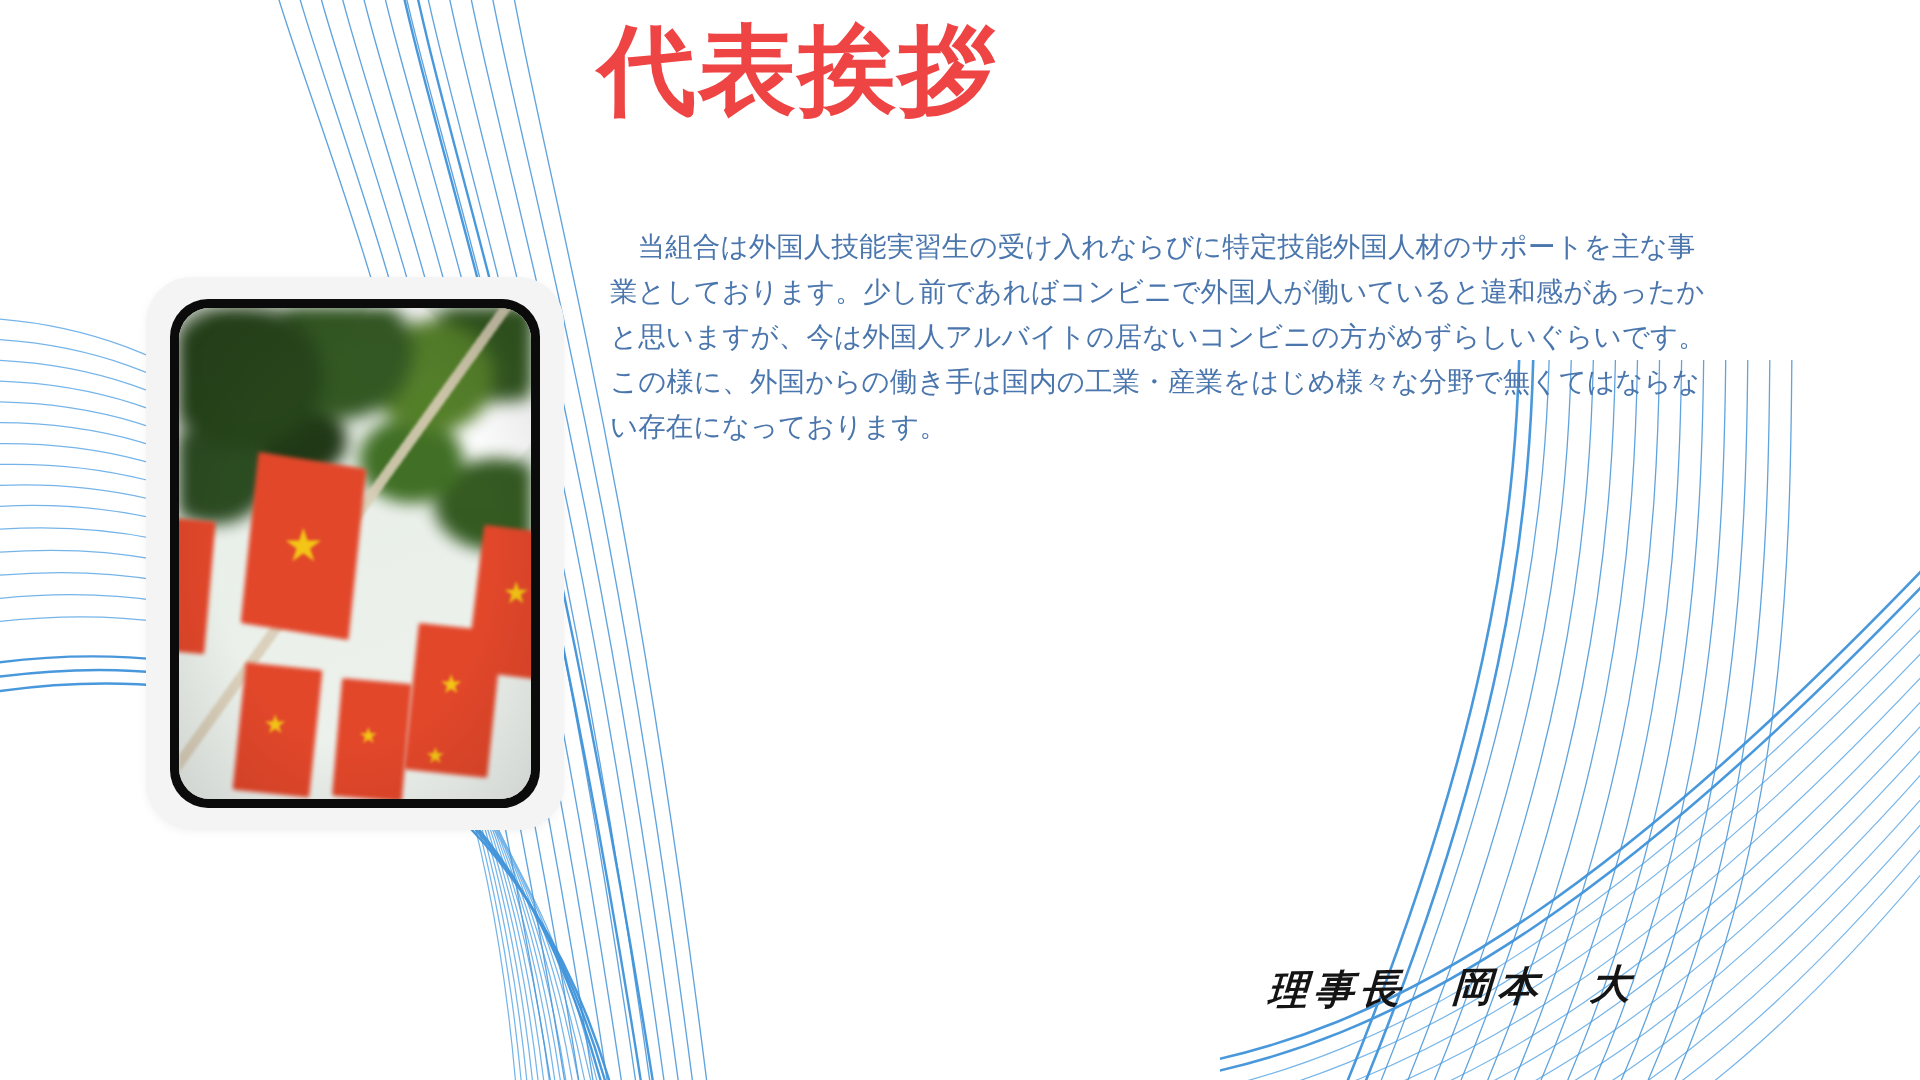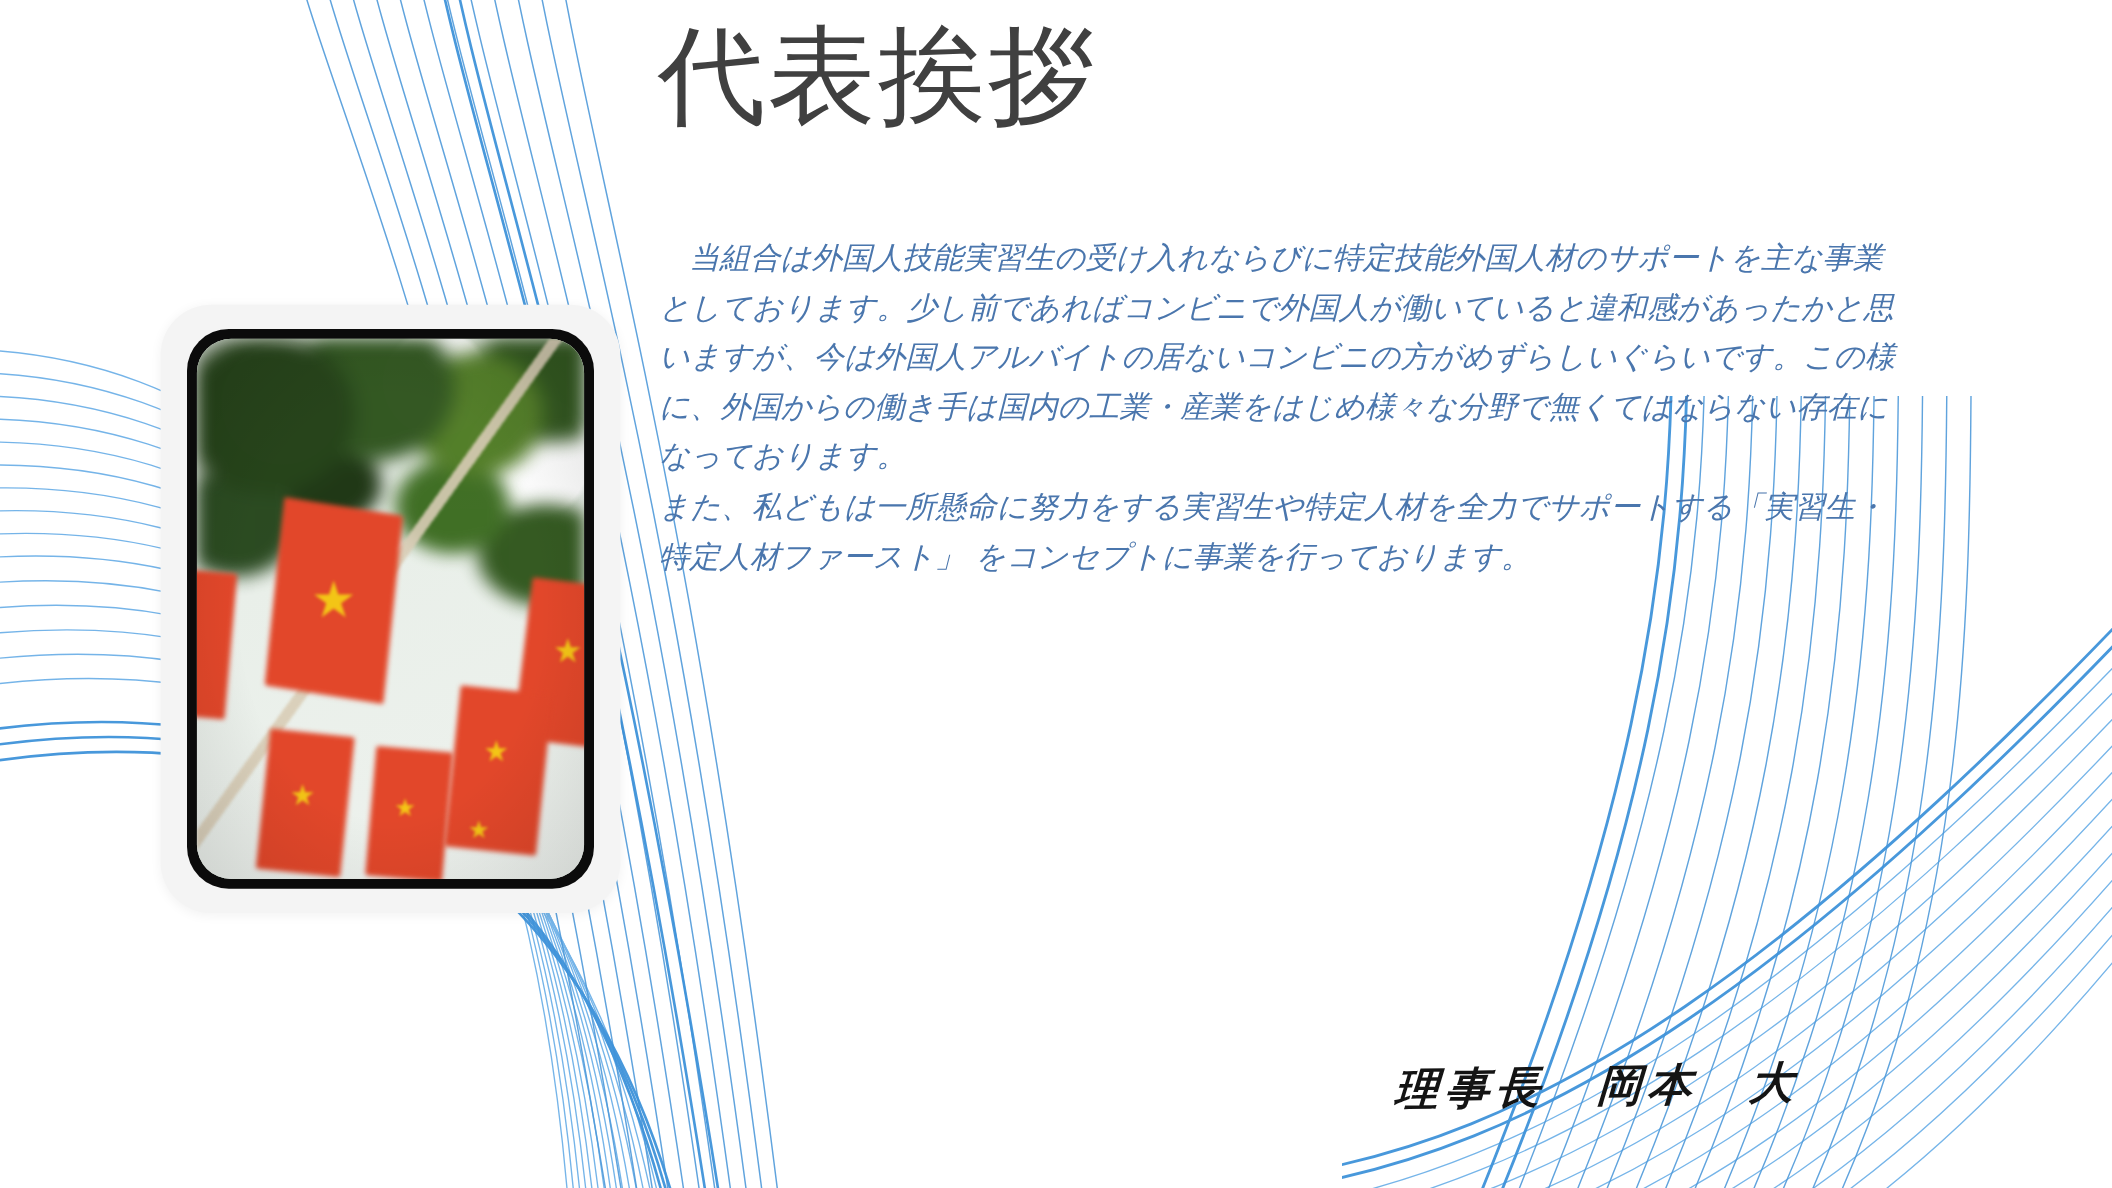--- a/index.html
+++ b/index.html
@@ -24,22 +24,22 @@
   #deco-left  { left:-40px;  top:-10px;  width:760px;  height:1120px; }
   #deco-right { right:-60px; bottom:-40px; width:760px; height:760px; }
 
   
   #title {
     position:absolute;
     left:598px; top:14px;
     font-size:98px;
     line-height:1.15;
     letter-spacing:2px;
-    color:#404040;
-    font-weight:400;
+    color:#ef4444;
+    font-weight:700;
     white-space:nowrap;
     text-align:center;
   }
 
   
   #photo-card {
     position:absolute;
     left:146px; top:277px;
     width:418px; height:553px;
     background:#f4f4f4;
@@ -108,21 +108,21 @@
   #body-copy {
     position:absolute;
     left:598px; top:212px;
     width:1130px;
     color:#4a76ad;
     font-size:27.5px;
     line-height:45px;
     letter-spacing:.1px;
     font-weight:400;
   }
-  #body-copy p { margin:1px; white-space:pre-wrap;font-style:italic; }
+  #body-copy p { margin:12px; white-space:pre-wrap; }
 
   
   #signature {
     position:absolute;
     left:1268px; top:960px;
     font-family:"DejaVu Serif","Liberation Serif",serif;
     font-size:40px;
     color:#141414;
     letter-spacing:6px;
     font-weight:600;
@@ -247,18 +247,17 @@
         <div class="star-glyph" style="left:74%; top:74%; font-size:26px;">★</div>
         <div class="star-glyph" style="left:70%; top:89%; font-size:22px;">★</div>
 
         <div class="layer vignette"></div>
       </div>
     </div>
   </div>
 
   <div id="body-copy">
     <p>　当組合は外国人技能実習生の受け入れならびに特定技能外国人材のサポートを主な事業としております。少し前であればコンビニで外国人が働いていると違和感があったかと思いますが、今は外国人アルバイトの居ないコンビニの方がめずらしいぐらいです。この様に、外国からの働き手は国内の工業・産業をはじめ様々な分野で無くてはならない存在になっております。</p>
-    <p>また、私どもは一所懸命に努力をする実習生や特定人材を全力でサポートする「実習生・特定人材ファースト」 をコンセプトに事業を行っております。</p>
   </div>
 
   <div id="signature">理事長　岡本　大</div>
 
 </div>
 
 </body></html>

